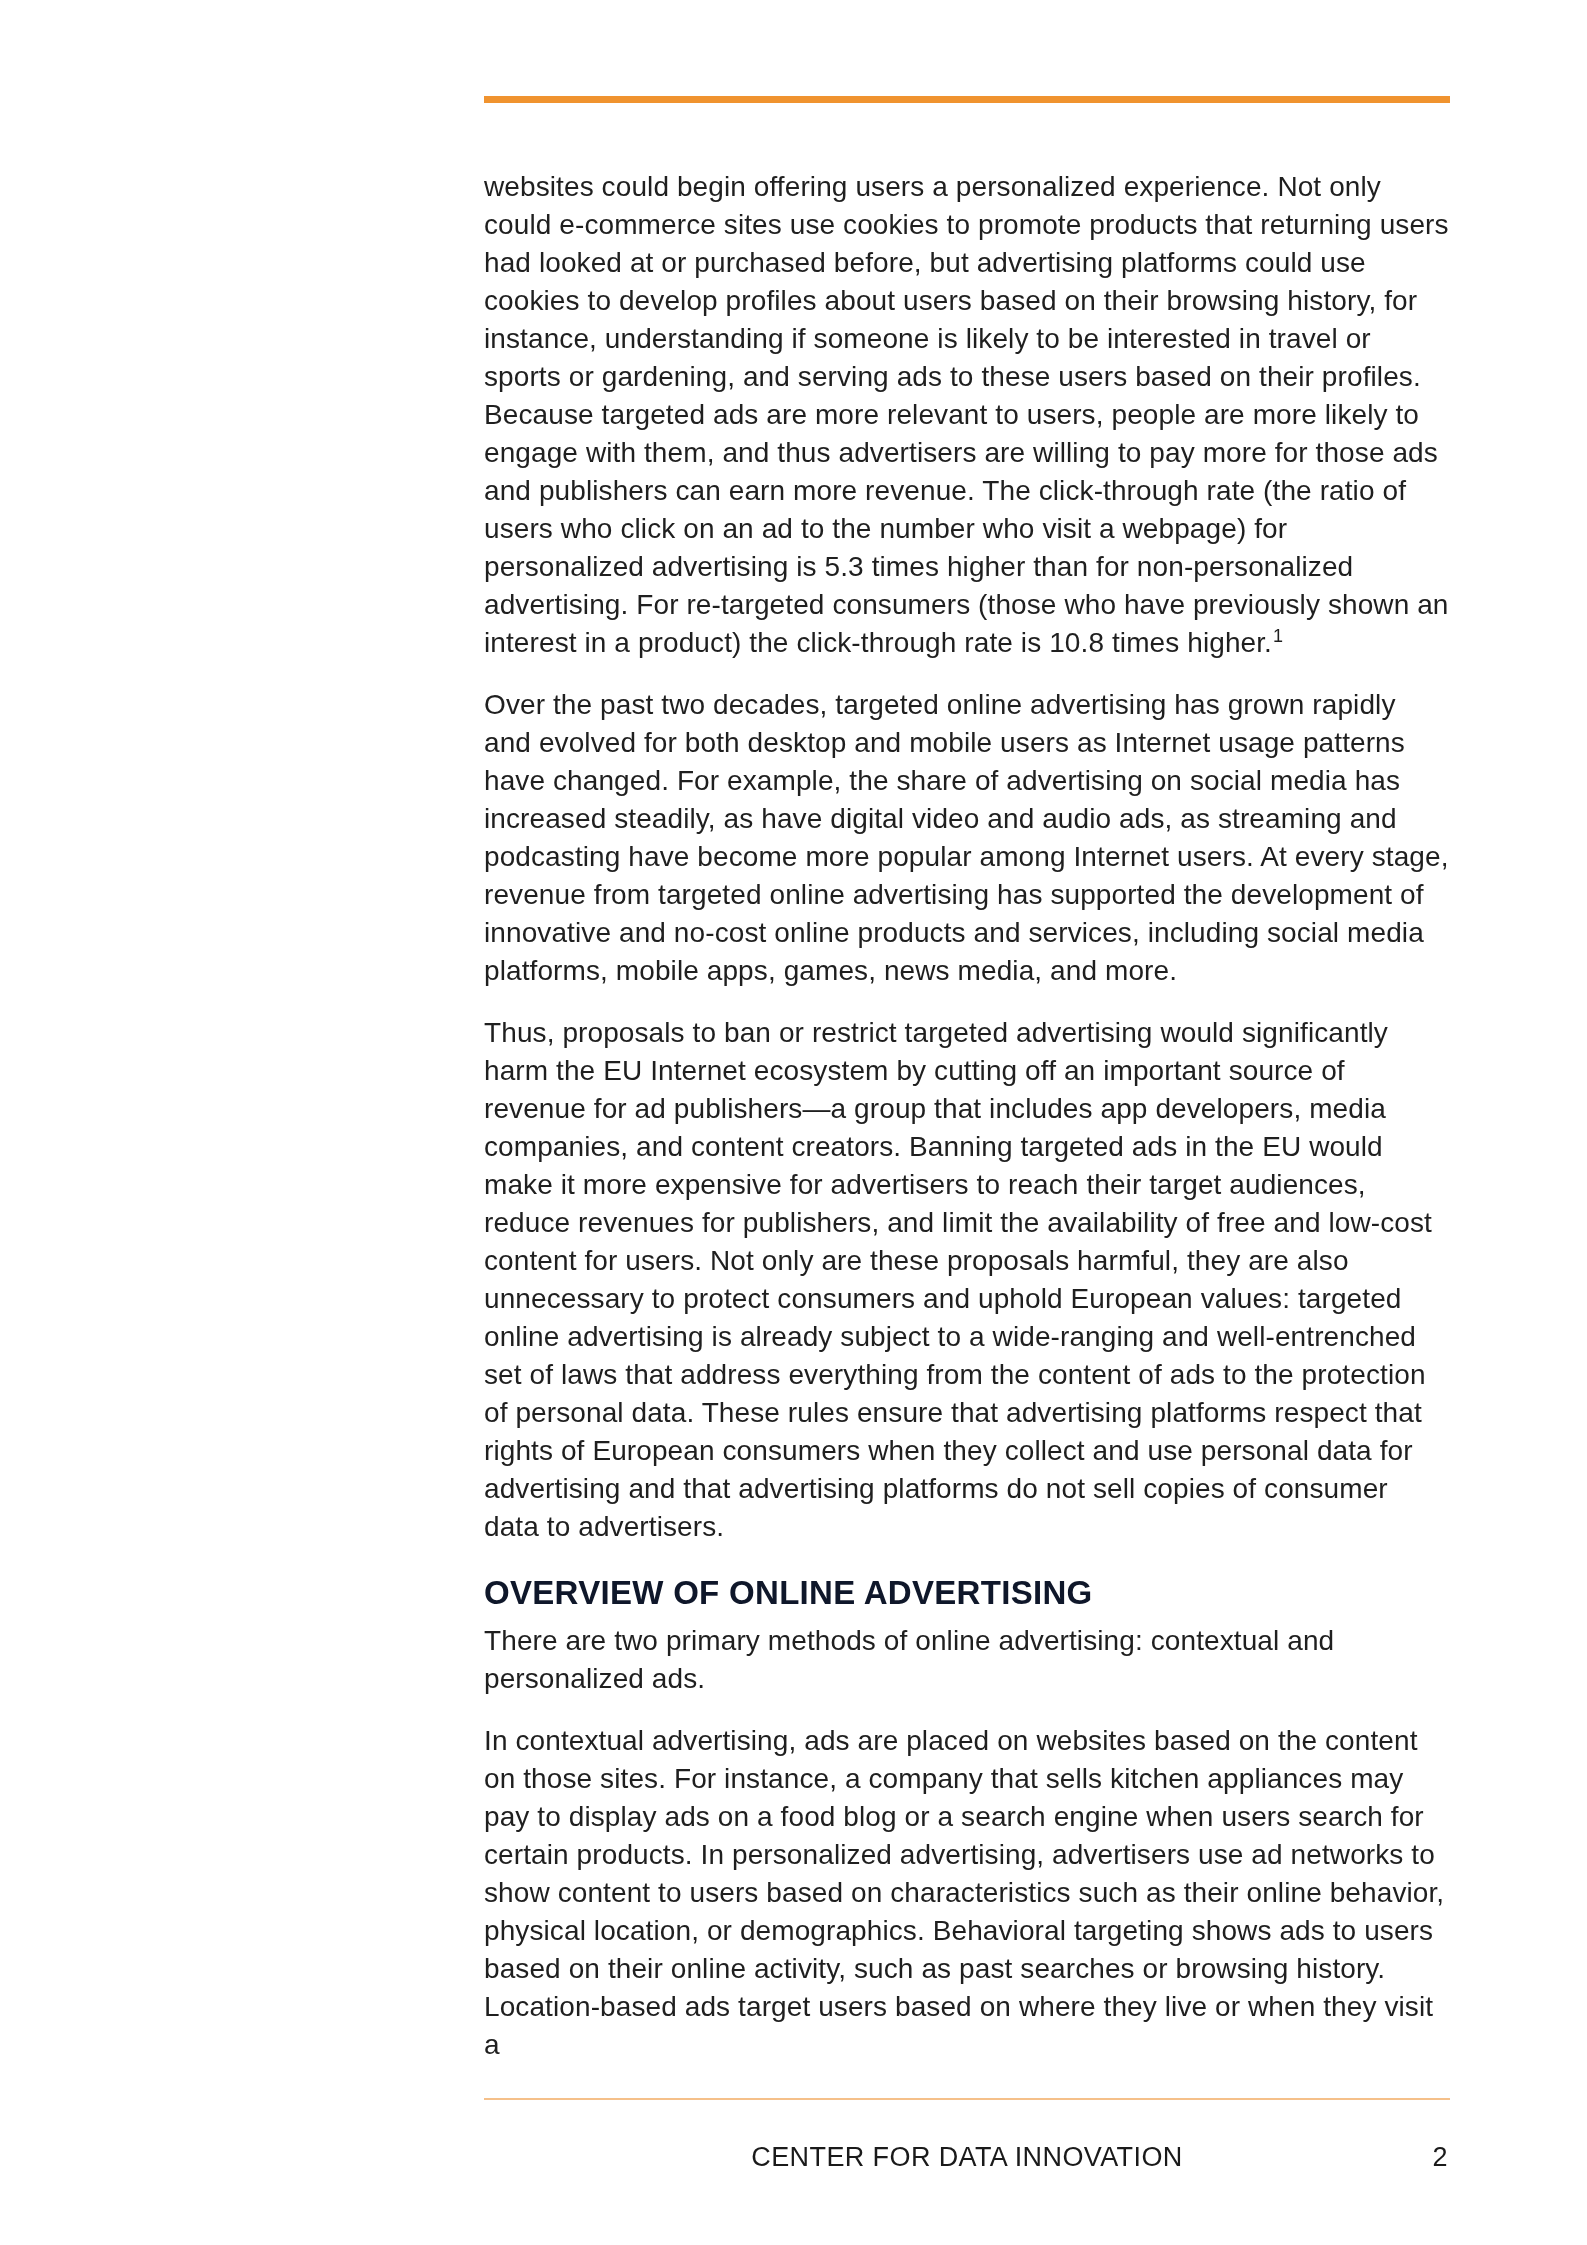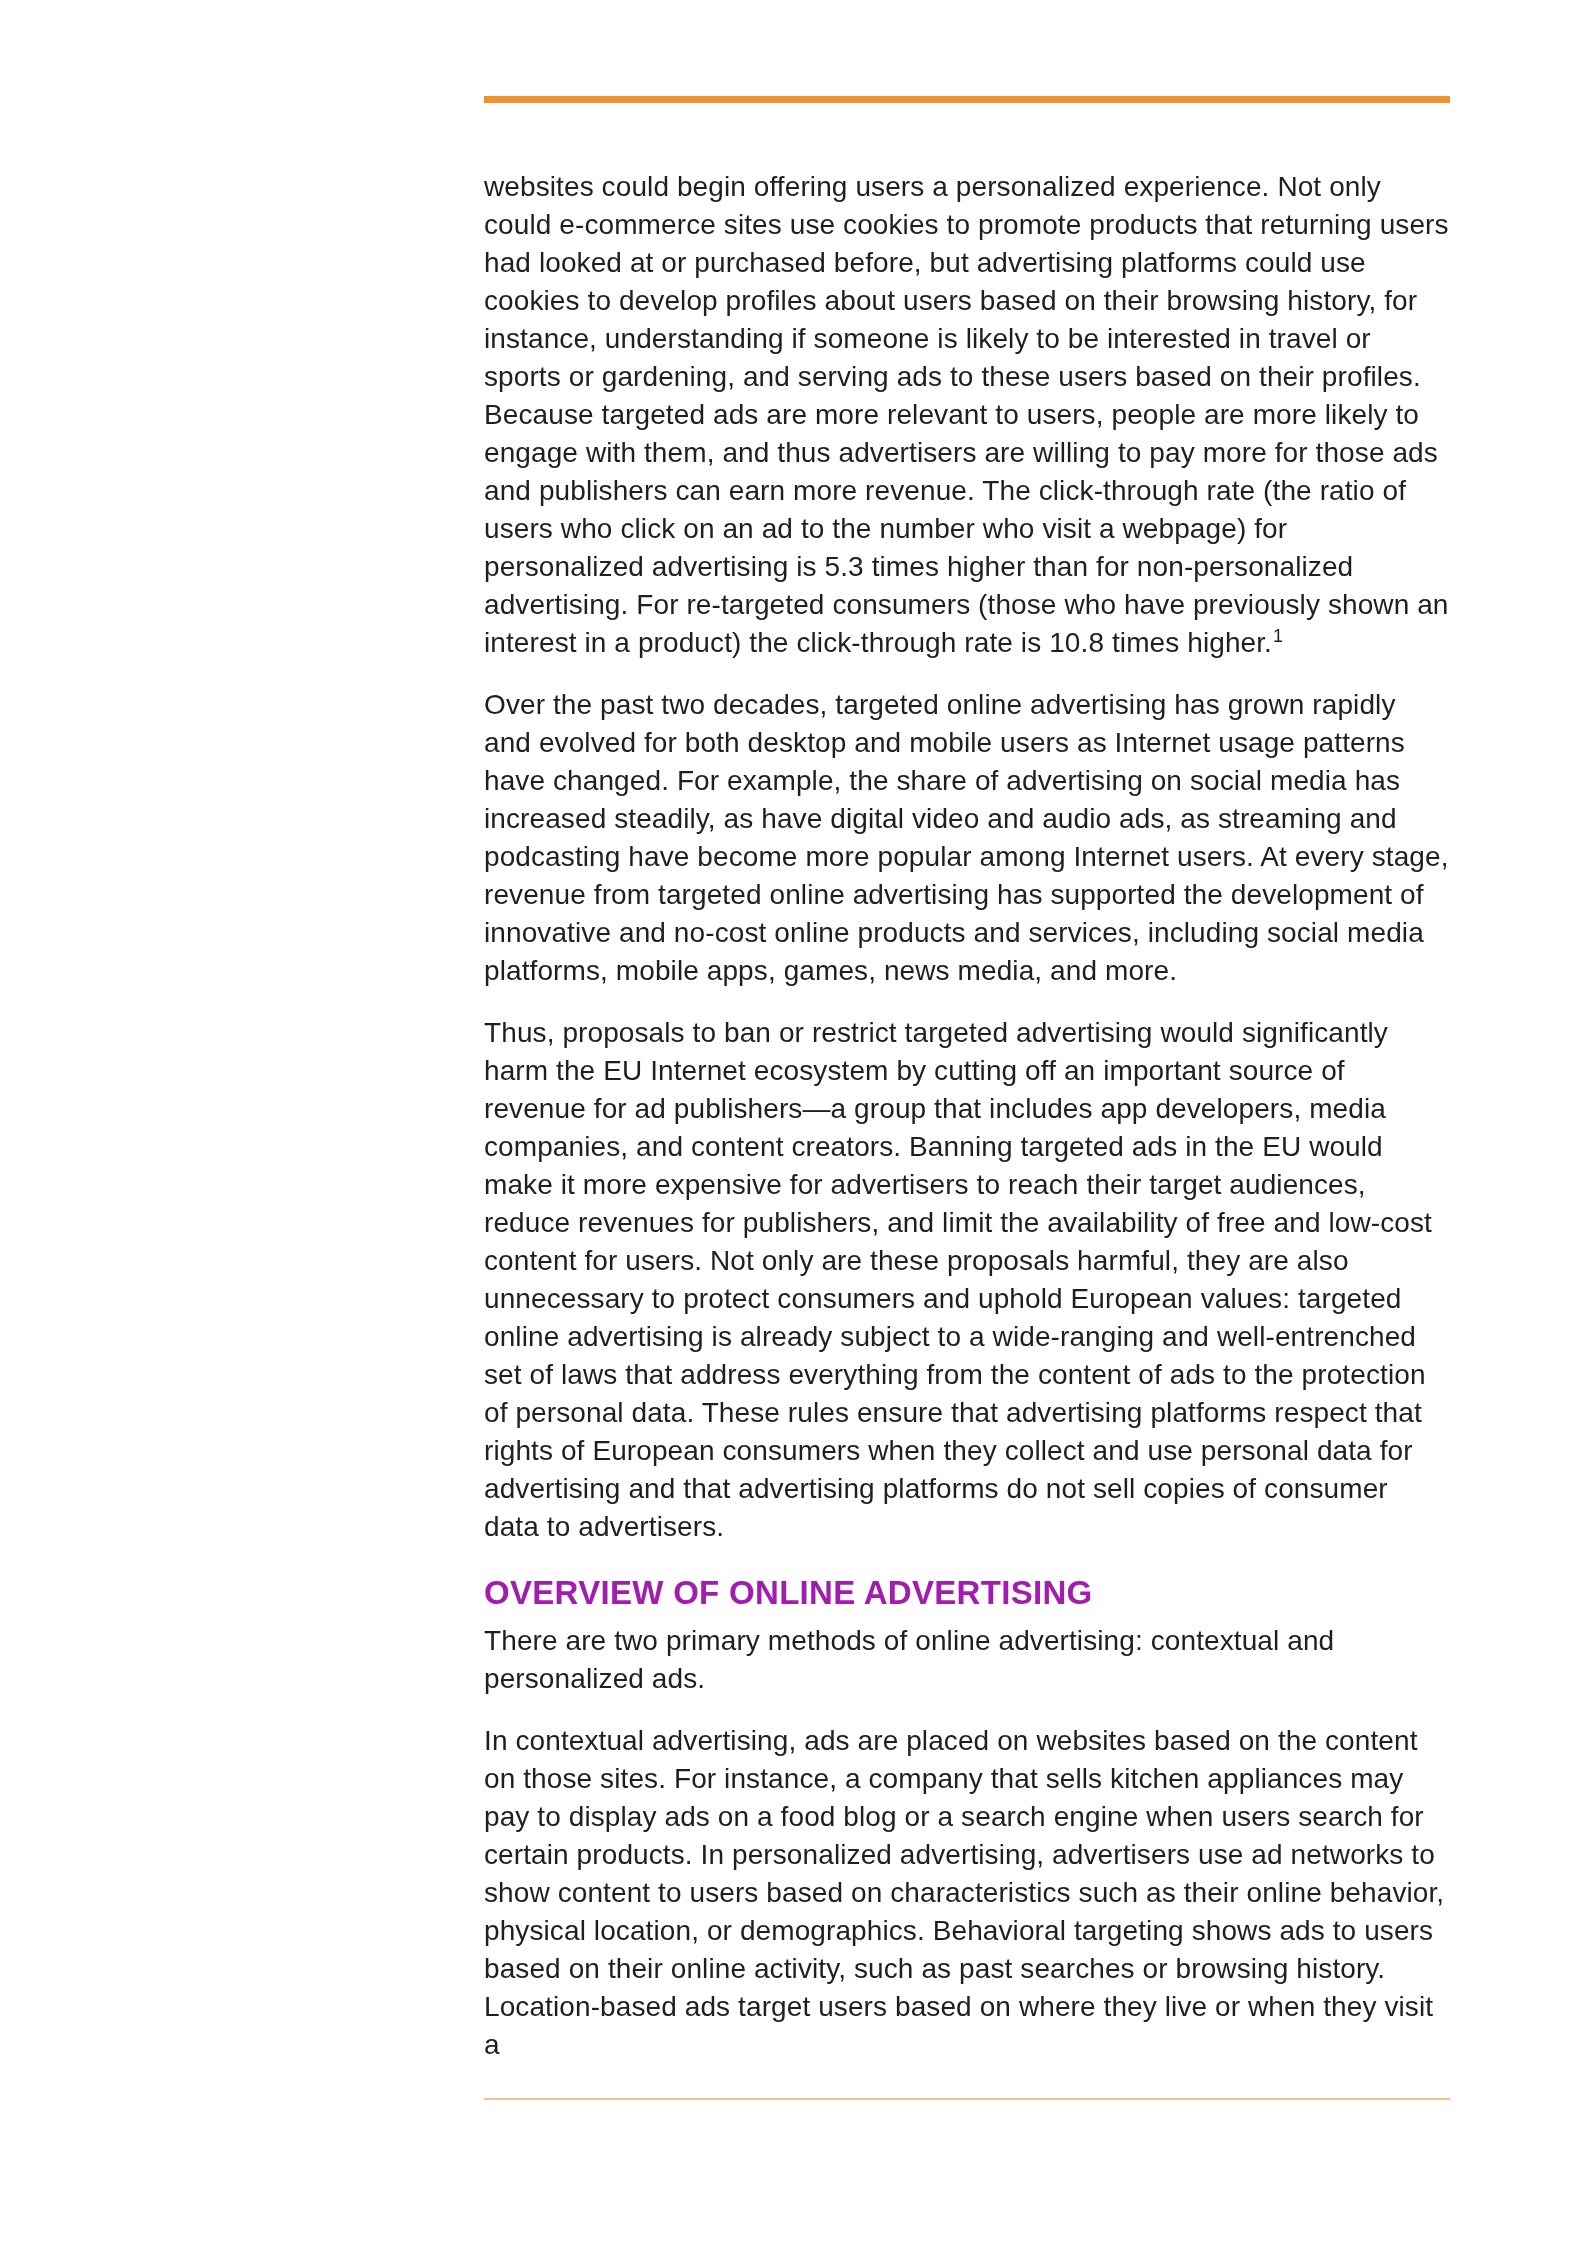--- a/index.html
+++ b/index.html
@@ -34,21 +34,21 @@
     margin: 0 0 24px 0;
     letter-spacing: 0.1px;
   }
   sup.footnote {
     font-size: 18px;
     line-height: 0;
     vertical-align: super;
     margin-left: 1px;
   }
   h2.section-heading {
-    color: #a21caf;
+    color: #0f172a;
     font-size: 33px;
     line-height: 42px;
     font-weight: bold;
     letter-spacing: 0.3px;
     margin: 26px 0 8px 0;
   }
   .footer {
     position: absolute;
     left: 484px;
     top: 2098px;
@@ -90,15 +90,19 @@
     <h2 class="section-heading">OVERVIEW OF ONLINE ADVERTISING</h2>
 
     <p>There are two primary methods of online advertising: contextual and personalized ads.</p>
 
     <p>In contextual advertising, ads are placed on websites based on the content on those sites. For instance, a company that sells kitchen appliances may pay to display ads on a food blog or a search engine when users search for certain products. In personalized advertising, advertisers use ad networks to show content to users based on characteristics such as their online behavior, physical location, or demographics. Behavioral targeting shows ads to users based on their online activity, such as past searches or browsing history. Location-based ads target users based on where they live or when they visit a</p>
 
   </div>
 
   <div class="footer">
     <div class="footer-rule"></div>
+    <div class="footer-row">
+      <span>CENTER FOR DATA INNOVATION</span>
+      <span class="page-number">2</span>
+    </div>
   </div>
 
 </div>
 
 </body></html>

